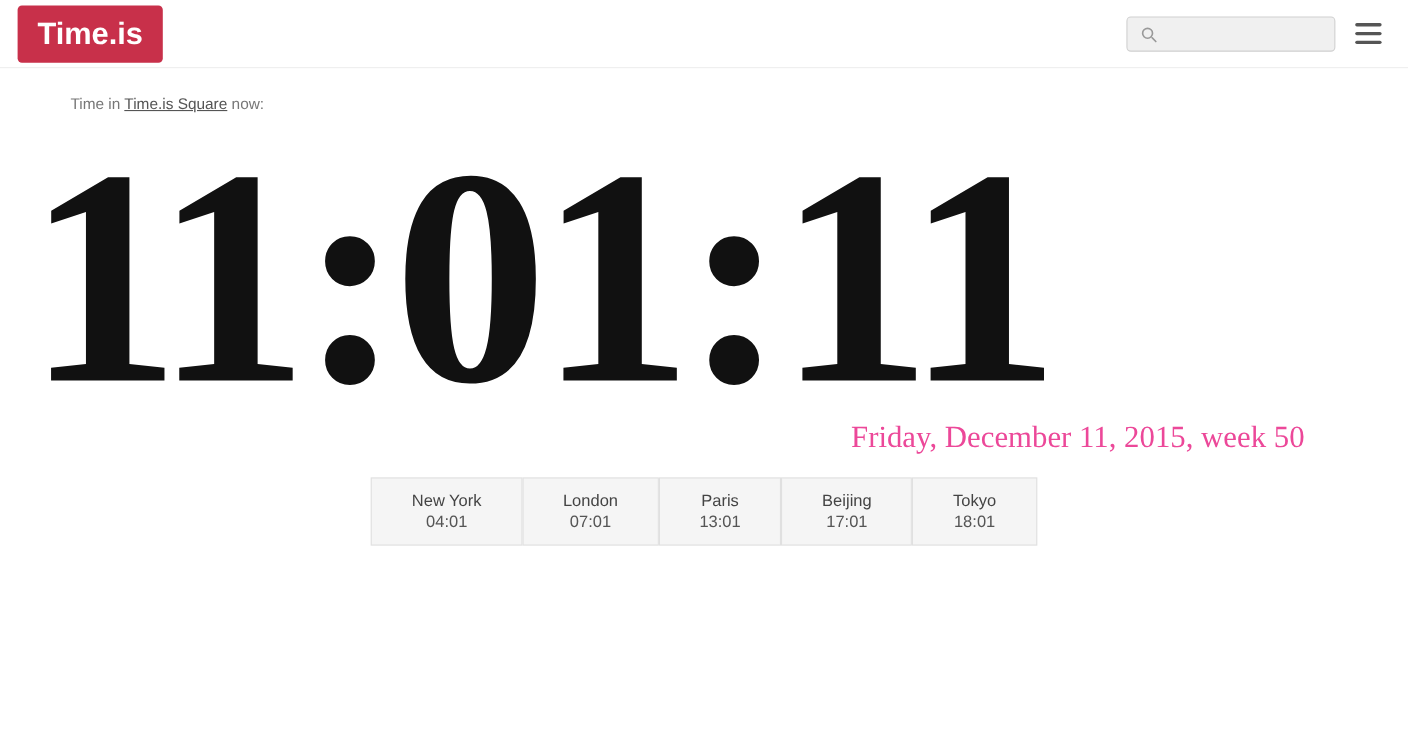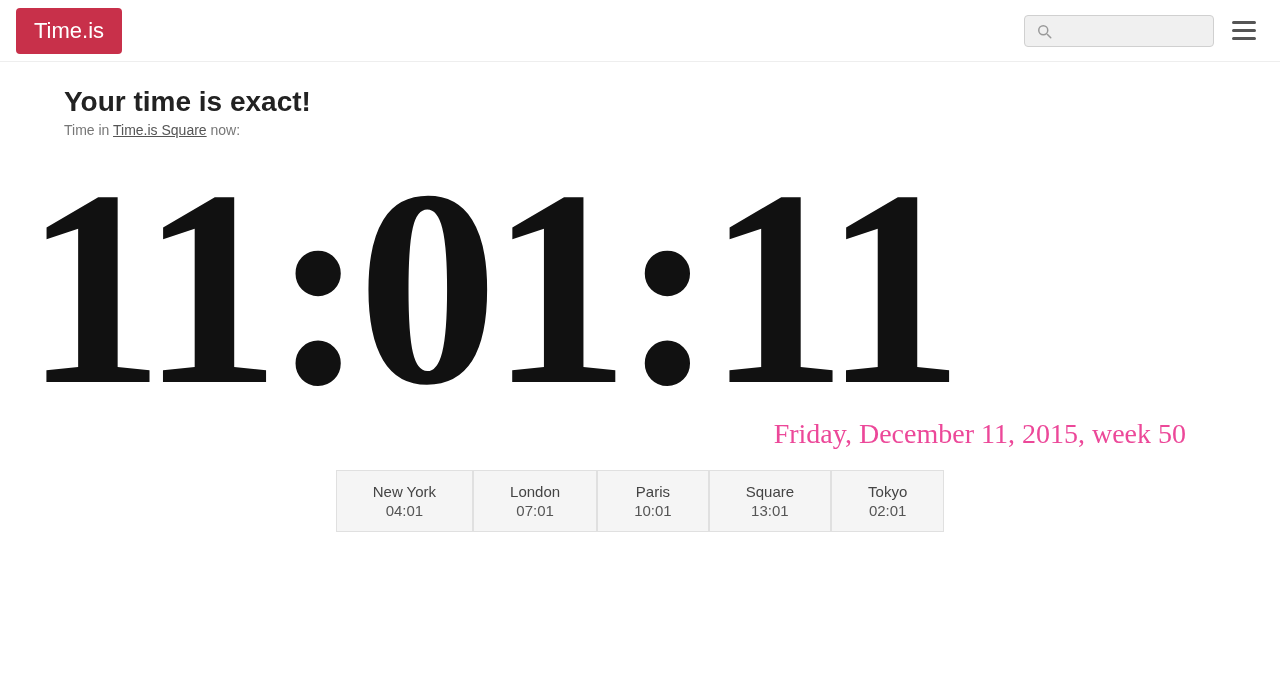--- a/index.html
+++ b/index.html
@@ -28,22 +28,22 @@
     }
 
     .logo-box {
       background: #c8304a;
       padding: 10px 18px;
       border-radius: 4px;
     }
 
     .logo-text {
       color: #ffffff;
-      font-size: 22px;
-      font-weight: normal;
+      font-size: 28px;
+      font-weight: bold;
       font-family: Arial, sans-serif;
     }
 
     .header-right {
       display: flex;
       align-items: center;
       gap: 10px;
     }
 
     .search-box {
@@ -196,21 +196,20 @@
     <div class="menu-icon">
       <span></span>
       <span></span>
       <span></span>
     </div>
   </div>
 </div>
 
 <div class="main-content">
 
-  <h1 class="exact-title">Your time is exact!</h1>
   <p class="time-square-line">
     <span>Time in </span><a class="time-square-link">Time.is Square</a><span> now:</span>
   </p>
 
   <div class="clock-display">
     <div class="clock-time">11:01:11</div>
   </div>
 
   <div class="date-row">
     <span class="date-text">Friday, December 11, 2015, week 50</span>
@@ -220,25 +219,25 @@
   <div class="city-box">
         <div class="city-name">New York</div>
         <div class="city-time">04:01</div>
       </div>
       <div class="city-box">
         <div class="city-name">London</div>
         <div class="city-time">07:01</div>
       </div>
       <div class="city-box">
         <div class="city-name">Paris</div>
-        <div class="city-time">10:01</div>
-      </div>
-      <div class="city-box">
-        <div class="city-name">Square</div>
         <div class="city-time">13:01</div>
       </div>
       <div class="city-box">
+        <div class="city-name">Beijing</div>
+        <div class="city-time">17:01</div>
+      </div>
+      <div class="city-box">
         <div class="city-name">Tokyo</div>
-        <div class="city-time">02:01</div>
+        <div class="city-time">18:01</div>
       </div>
     </div>
 
 </div>
 
 </body></html>

